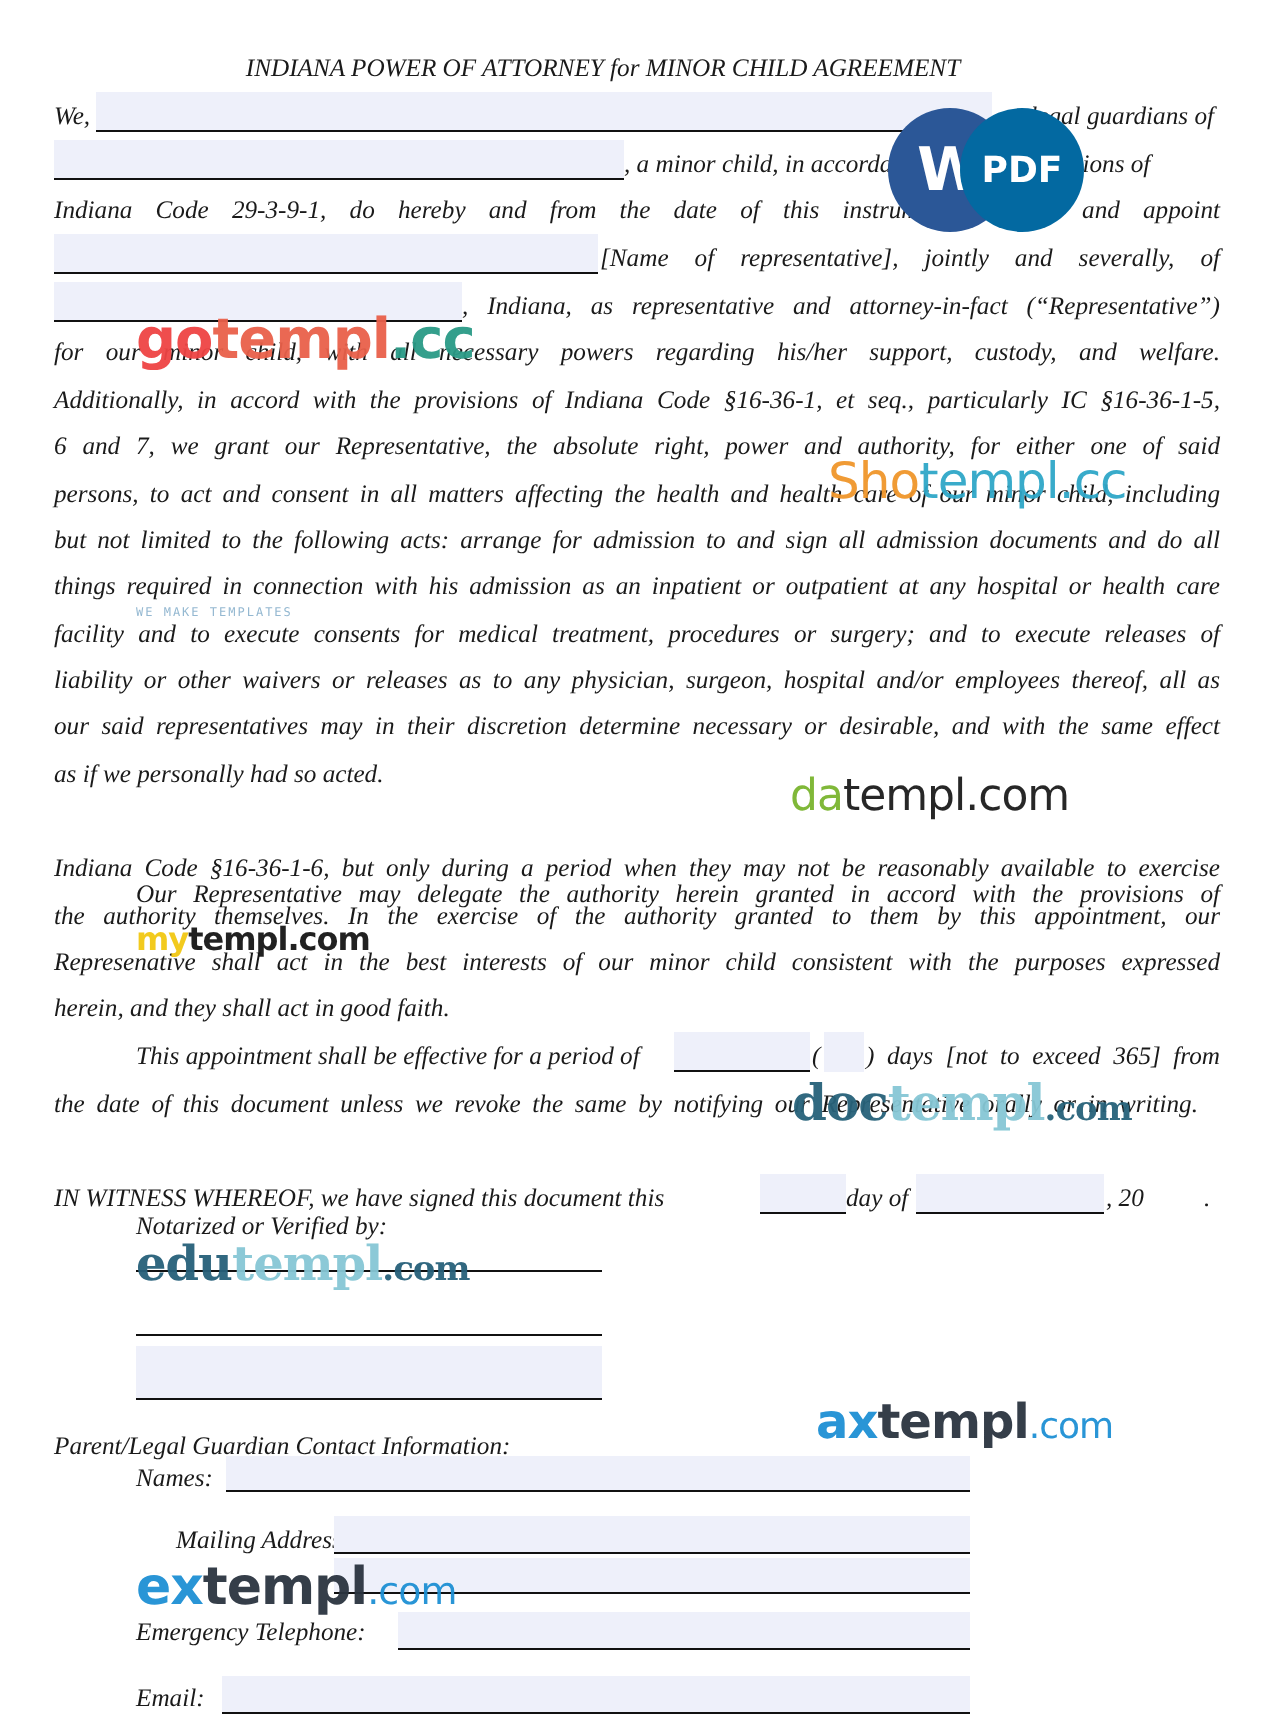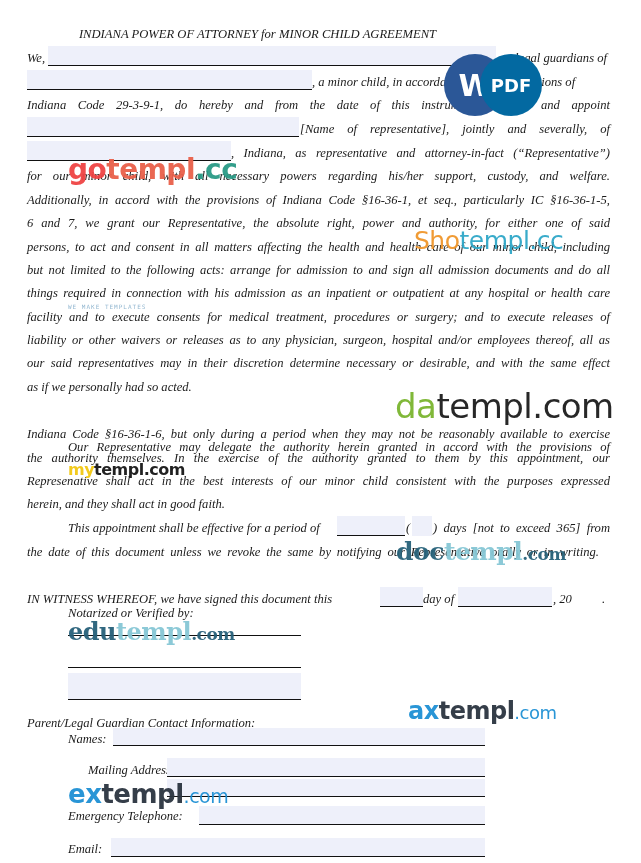--- a/index.html
+++ b/index.html
@@ -1,19 +1,19 @@
 <!DOCTYPE html>
 <html><head>
 <meta charset="utf-8">
 <style>
   html, body { margin:0; padding:0; background:#ffffff; }
   body { width:641px; height:863px; position:relative; overflow:hidden;
          font-family:"Liberation Serif", serif; font-style:italic; color:#1a1a1a; font-size:12.6px; }
   .abs { position:absolute; }
-  .title { left:0; width:515px; top:27px; text-align:center; font-size:12.6px; }
+  .title { left:0; width:515px; top:27px; text-align:center; font-size:12.6px;padding-left:44px; }
   .line { position:absolute; white-space:nowrap; }
   .just { text-align:justify; text-align-last:justify; }
   .field { position:absolute; background:#eef0fa; border-bottom:1px solid #111; box-sizing:border-box; }
   .field.nob { border-bottom:none; }
   .ul { position:absolute; border-bottom:1px solid #111; }
   .wm { position:absolute; font-family:"DejaVu Sans", sans-serif; font-style:normal; font-weight:bold; white-space:nowrap; letter-spacing:-0.5px; opacity:0.95; }
   .badge { position:absolute; width:62px; height:62px; border-radius:50%; color:#fff; font-family:"DejaVu Sans", sans-serif;
            font-style:normal; font-weight:bold; display:flex; align-items:center; justify-content:center; }
 </style>
 </head>
@@ -95,21 +95,21 @@
 
 <div class="wm" style="left:68px; top:153px; font-size:28px;">
   <span style="color:#ef4444;">go</span><span style="color:#e9604a;">templ</span><span style="color:#2a9a86;">.cc</span>
 </div>
 <div class="wm" style="left:414px; top:226px; font-size:25px; font-weight:normal;">
   <span style="color:#f0962b;">Sho</span><span style="color:#2fa7c8;">templ.cc</span>
 </div>
 <div class="wm" style="left:68px; top:304px; font-size:18px; color:#111; font-family:'DejaVu Sans Mono', monospace;">
   <div style="font-size:6px; color:#8fb5cf; font-weight:normal; letter-spacing:1px; margin-top:-1px;">WE MAKE TEMPLATES</div>
 </div>
-<div class="wm" style="left:395px; top:386px; font-size:34px; font-weight:normal;">
+<div class="wm" style="left:395px; top:386px; font-size:22px; font-weight:normal;">
   <span style="color:#7ab52f;">da</span><span style="color:#1c1c1c;">templ.com</span>
 </div>
 <div class="wm" style="left:68px; top:460px; font-size:16px;">
   <span style="color:#f2c813;">my</span><span style="color:#161616;">templ.com</span>
 </div>
 <div class="wm" style="left:396px; top:537px; font-size:25px; font-family:'DejaVu Serif', serif;">
   <span style="color:#27627a;">doc</span><span style="color:#86c7d5;">templ</span><span style="color:#27627a; font-size:17px;">.com</span>
 </div>
 <div class="wm" style="left:68px; top:617px; font-size:24px; font-family:'DejaVu Serif', serif;">
   <span style="color:#27607a;">edu</span><span style="color:#86c7d5;">templ</span><span style="color:#27607a; font-size:17px;">.com</span>

